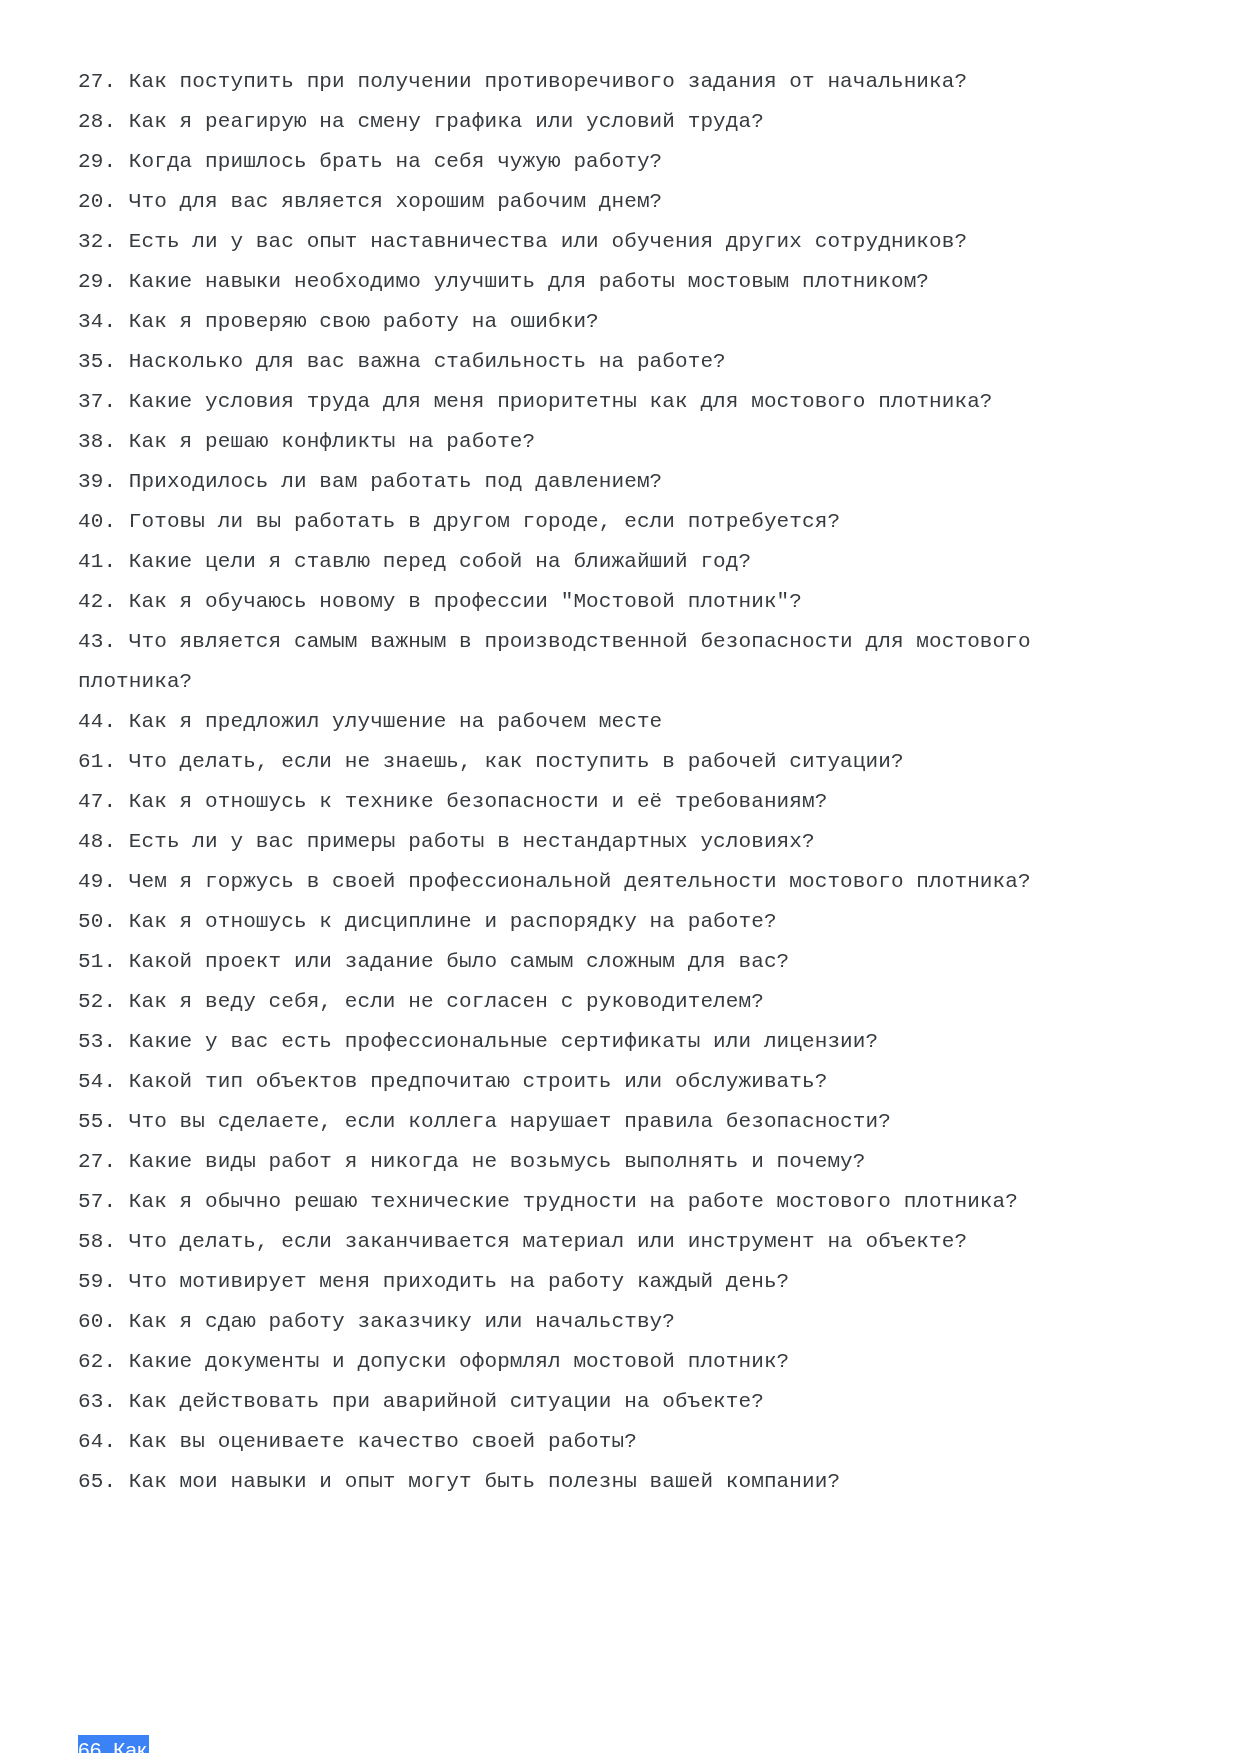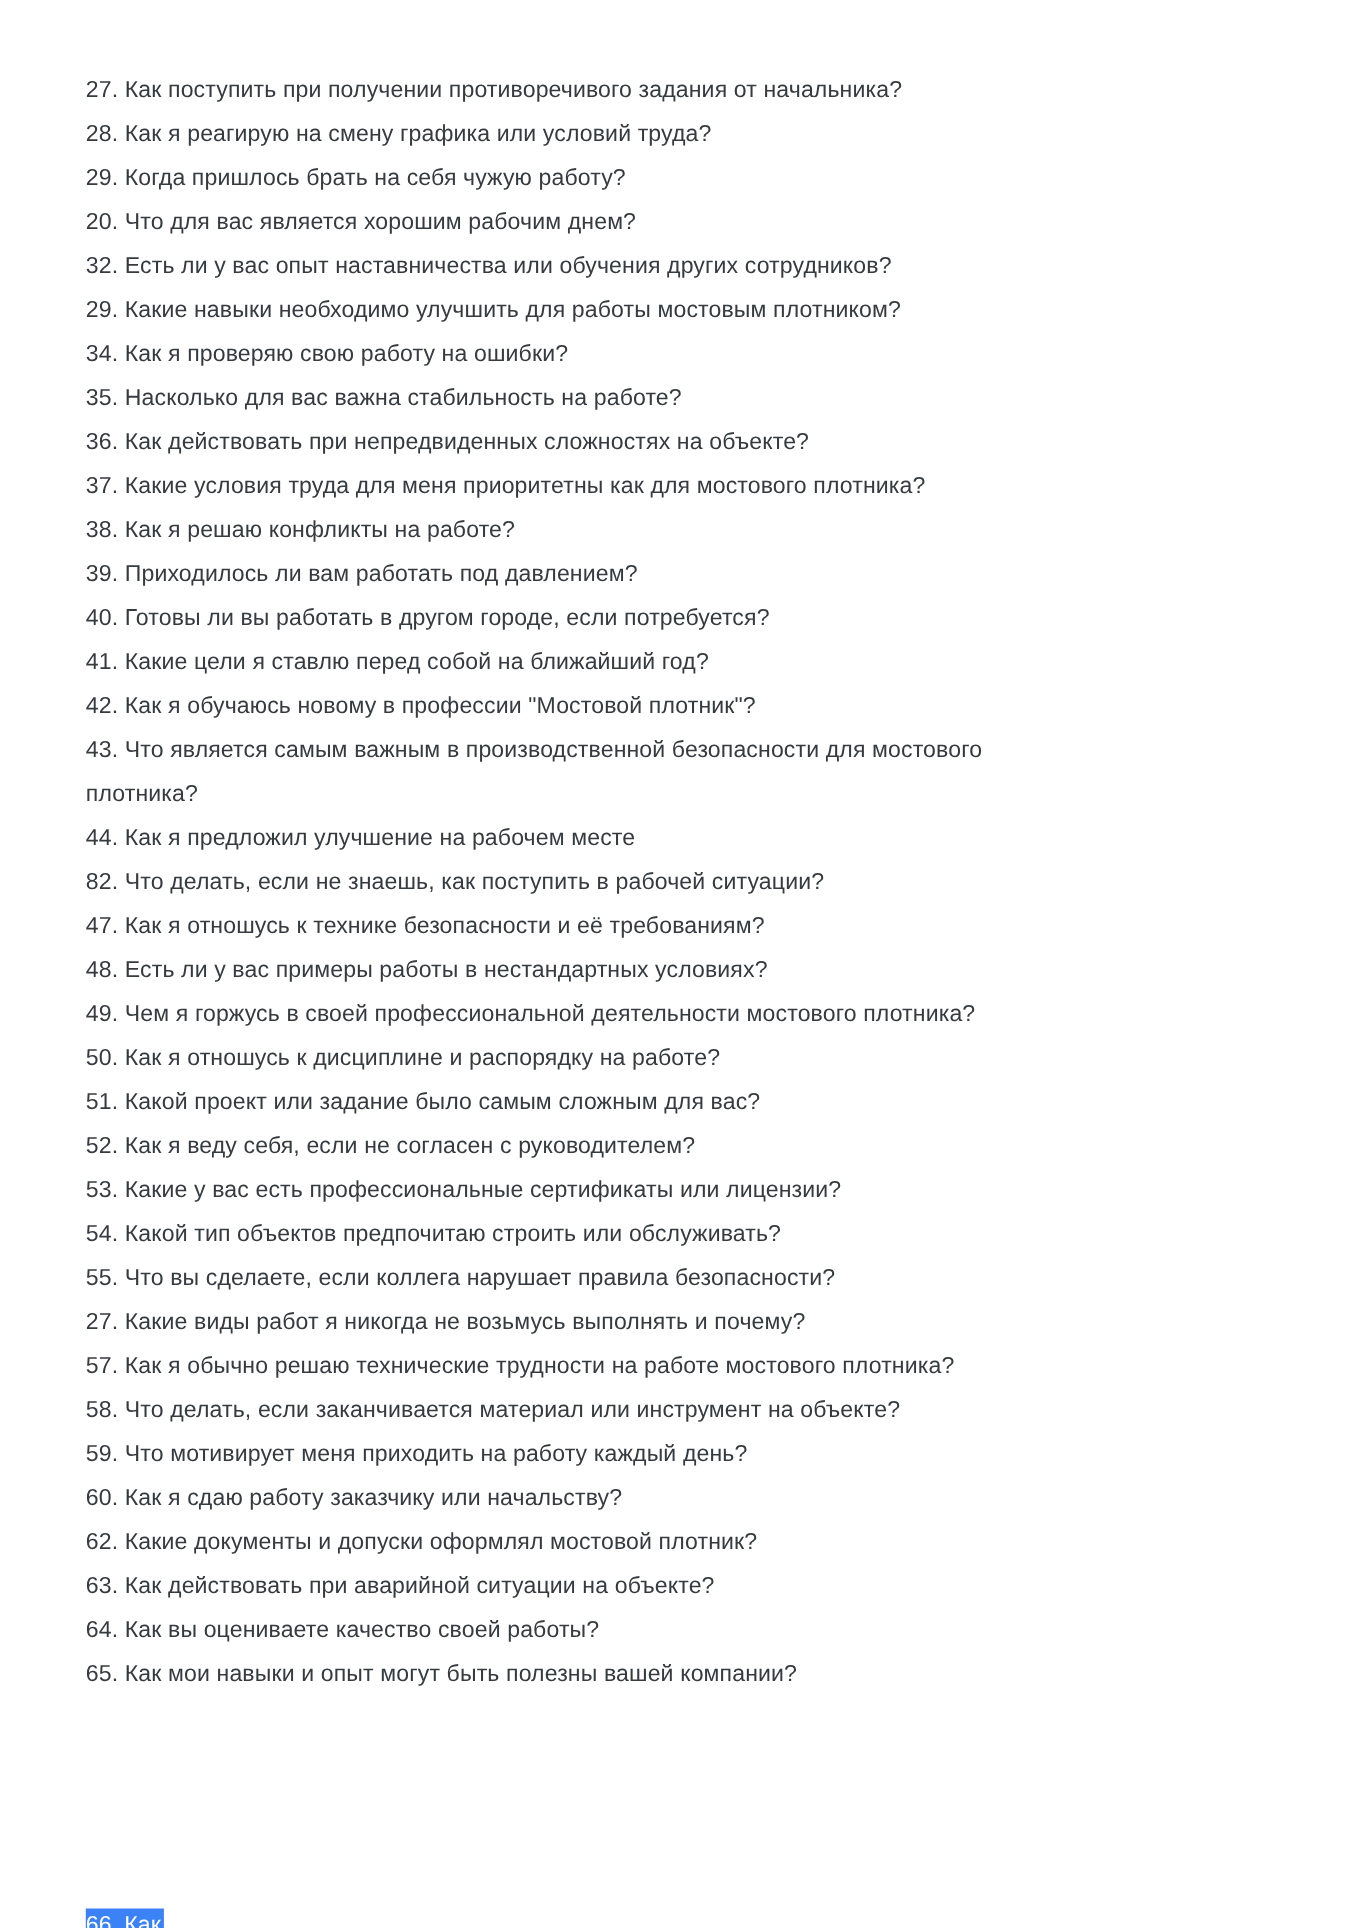--- a/index.html
+++ b/index.html
@@ -9,20 +9,21 @@
   body {
     width: 1239px;
     height: 1753px;
     background: #ffffff;
     overflow: hidden;
     position: relative;
     font-family: "Liberation Sans", "DejaVu Sans", sans-serif;
   }
   .doc {
     padding: 62px 70px 0 78px;
+    font-family: Liberation Mono, monospace;
   }
   .question {
     font-size: 21px;
     line-height: 40px;
     color: #363b40;
     white-space: pre-line;
     letter-spacing: 0.1px;
   }
   .selection-fragment {
     position: absolute;
@@ -42,31 +43,30 @@
 
 <div class="doc">
   <div class="question">27. Как поступить при получении противоречивого задания от начальника?</div>
   <div class="question">28. Как я реагирую на смену графика или условий труда?</div>
   <div class="question">29. Когда пришлось брать на себя чужую работу?</div>
   <div class="question">20. Что для вас является хорошим рабочим днем?</div>
   <div class="question">32. Есть ли у вас опыт наставничества или обучения других сотрудников?</div>
   <div class="question">29. Какие навыки необходимо улучшить для работы мостовым плотником?</div>
   <div class="question">34. Как я проверяю свою работу на ошибки?</div>
   <div class="question">35. Насколько для вас важна стабильность на работе?</div>
-  <div class="question">36. Как действовать при непредвиденных сложностях на объекте?</div>
   <div class="question">37. Какие условия труда для меня приоритетны как для мостового плотника?</div>
   <div class="question">38. Как я решаю конфликты на работе?</div>
   <div class="question">39. Приходилось ли вам работать под давлением?</div>
   <div class="question">40. Готовы ли вы работать в другом городе, если потребуется?</div>
   <div class="question">41. Какие цели я ставлю перед собой на ближайший год?</div>
   <div class="question">42. Как я обучаюсь новому в профессии "Мостовой плотник"?</div>
   <div class="question">43. Что является самым важным в производственной безопасности для мостового
 плотника?</div>
   <div class="question">44. Как я предложил улучшение на рабочем месте</div>
-  <div class="question">82. Что делать, если не знаешь, как поступить в рабочей ситуации?</div>
+  <div class="question">61. Что делать, если не знаешь, как поступить в рабочей ситуации?</div>
   <div class="question">47. Как я отношусь к технике безопасности и её требованиям?</div>
   <div class="question">48. Есть ли у вас примеры работы в нестандартных условиях?</div>
   <div class="question">49. Чем я горжусь в своей профессиональной деятельности мостового плотника?</div>
   <div class="question">50. Как я отношусь к дисциплине и распорядку на работе?</div>
   <div class="question">51. Какой проект или задание было самым сложным для вас?</div>
   <div class="question">52. Как я веду себя, если не согласен с руководителем?</div>
   <div class="question">53. Какие у вас есть профессиональные сертификаты или лицензии?</div>
   <div class="question">54. Какой тип объектов предпочитаю строить или обслуживать?</div>
   <div class="question">55. Что вы сделаете, если коллега нарушает правила безопасности?</div>
   <div class="question">27. Какие виды работ я никогда не возьмусь выполнять и почему?</div>

